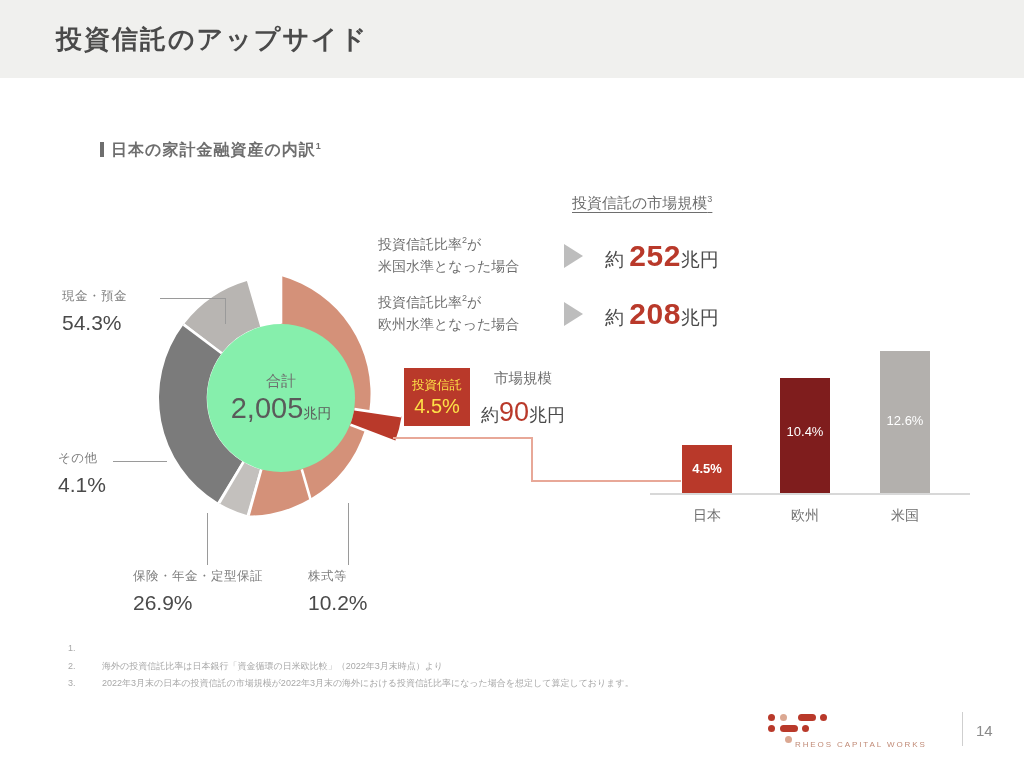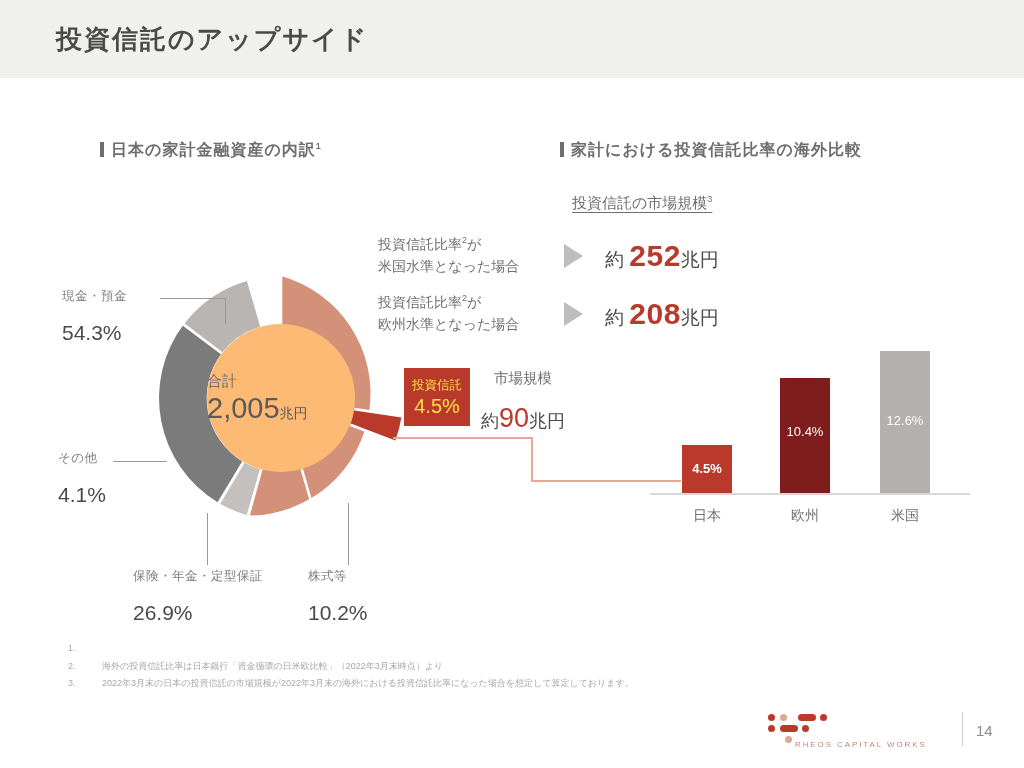--- a/index.html
+++ b/index.html
@@ -67,23 +67,24 @@
     position: absolute;
     left: 155px; top: 272px;
     width: 252px; height: 252px;
   }
   .donut-center {
     position: absolute;
     left: 50%; top: 50%;
     transform: translate(-50%, -50%);
     width: 148px; height: 148px;
     border-radius: 50%;
-    background: #fdba74;
+    background: #86efac;
     display: flex;
     flex-direction: column;
+    align-items: center;
     justify-content: center;
   }
   .center-label {
     font-size: 15px;
     color: #6e6e6e;
     margin-bottom: 1px;
   }
   .center-value {
     font-size: 29px;
     color: #5a5a5a;
@@ -100,21 +101,21 @@
     white-space: nowrap;
   }
   .d-label .name {
     font-size: 12.5px;
     color: #7d7d7d;
     letter-spacing: 0.5px;
   }
   .d-label .pct {
     font-size: 21px;
     color: #4a4a4a;
-    margin-top: 16px;
+    margin-top: 6px;
     font-weight: 500;
   }
   #lbl-cash { left: 62px; top: 288px; }
   #lbl-other { left: 58px; top: 450px; }
   #lbl-insurance { left: 133px; top: 568px; }
   #lbl-stock { left: 308px; top: 568px; }
 
   .leader {
     position: absolute;
     background: #9a9a9a;
@@ -136,21 +137,21 @@
   .itrust-box .bpct { font-size: 20px; margin-top: 1px; font-weight: 500; }
 
   .mktsize {
     position: absolute;
     left: 481px; top: 369px;
     text-align: center;
     white-space: nowrap;
   }
   .mktsize .mname { font-size: 14.5px; color: #6e6e6e; }
   .mktsize .mval {
-    font-size: 18px; color: #4a4a4a; margin-top: 15px;
+    font-size: 18px; color: #4a4a4a; margin-top: 9px;
   }
   .mktsize .mval .big {
     font-size: 27px; color: #b9392a; font-weight: 500;
   }
 
   
   .sub-underline {
     position: absolute;
     left: 572px; top: 194px;
     font-size: 15px;
@@ -293,23 +294,20 @@
 
 <div class="slide">
 
   <div class="header-band"></div>
   <div class="slide-title">投資信託のアップサイド</div>
 
   <div class="section-head" id="head-left">
     <span class="bar"></span><span>日本の家計金融資産の内訳</span><span class="sup">1</span>
   </div>
 
-  <div class="section-head" id="head-right">
-    <span class="bar"></span><span>家計における投資信託比率の海外比較</span>
-  </div>
 
   <div class="donut-wrap">
     <svg width="252" height="252" viewBox="0 0 252 252">
 
       <g transform="translate(126,126)">
 
         <path d="M 0 -122 A 122 122 0 0 1 -32.5 117.6 L -19.8 71.6 A 74.3 74.3 0 0 0 0 -74.3 Z" fill="#d49179"></path>
 
         <path d="M -34.3 117.1 A 122 122 0 0 1 -61.8 105.2 L -37.6 64.1 A 74.3 74.3 0 0 0 -20.9 71.3 Z" fill="#c3c0bd"></path>
 

